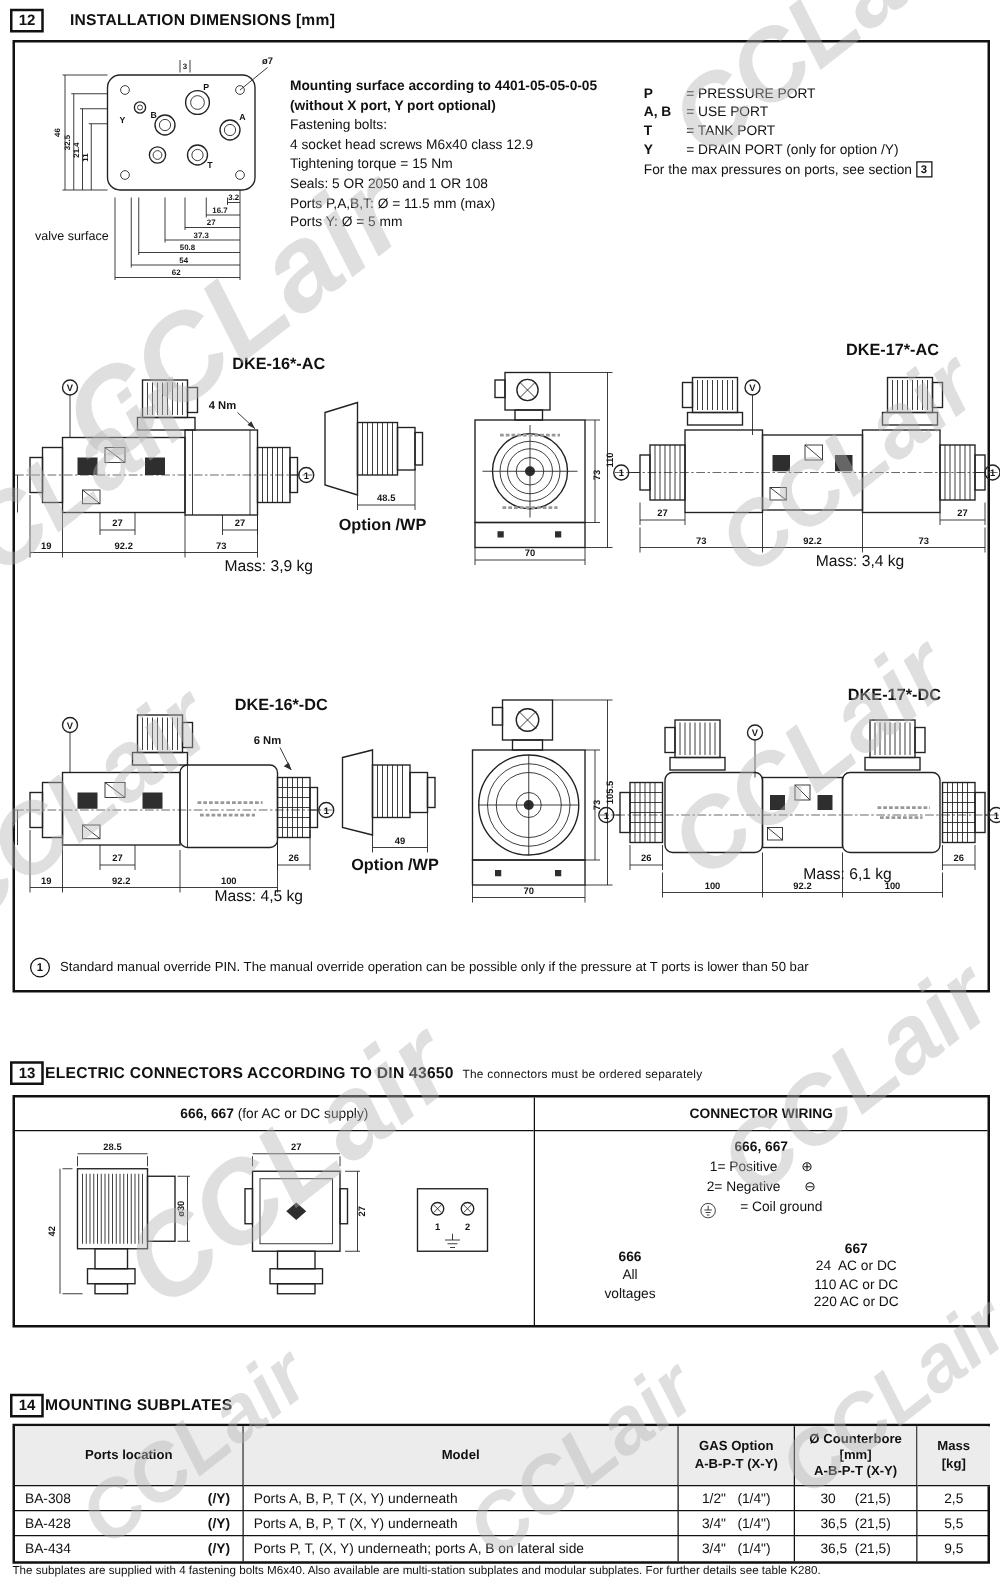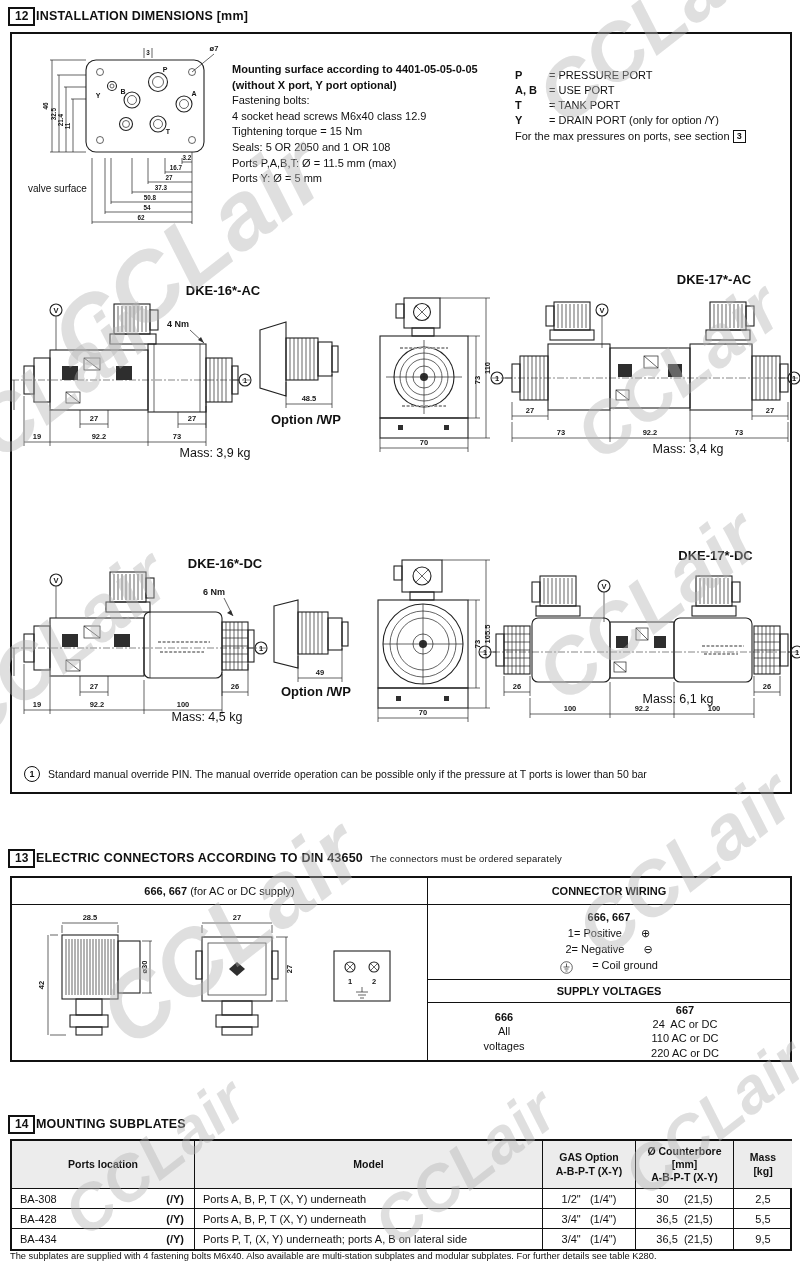--- a/index.html
+++ b/index.html
@@ -83,21 +83,21 @@
   <div class="wm" style="left:-90px;top:350px;font-size:80px;">CCLair</div>
   <div class="wm" style="left:520px;top:560px;font-size:78px;">CCLair</div>
   <div class="wm" style="left:-70px;top:600px;font-size:78px;">CCLair</div>
   <div class="wm" style="left:80px;top:880px;font-size:92px;">CCLair</div>
   <div class="wm" style="left:560px;top:820px;font-size:76px;">CCLair</div>
   <div class="wm" style="left:50px;top:1120px;font-size:64px;">CCLair</div>
   <div class="wm" style="left:360px;top:1130px;font-size:64px;">CCLair</div>
   <div class="wm" style="left:610px;top:1080px;font-size:64px;">CCLair</div>
 
   <div class="secnum" style="left:8px;top:7px;">12</div>
-  <div class="sectitle" style="left:36px;top:9px;">INSTALLATION DIMENSIONS [mm]</div>
+  <div class="sectitle" style="left:36px;top:9px;padding-left:20px;">INSTALLATION DIMENSIONS [mm]</div>
   <div class="bigbox" style="left:10px;top:32px;width:778px;height:758px;"></div>
 
   <svg class="abs" style="left:24px;top:42px;" width="212" height="202" viewBox="0 0 212 202">
     <rect class="ln" x="62" y="18" width="118" height="92" rx="10"></rect>
     <circle class="lt" cx="76" cy="30" r="3.5"></circle>
       <circle class="lt" cx="168" cy="30" r="3.5"></circle>
     <circle class="lt" cx="76" cy="98" r="3.5"></circle>
       <circle class="lt" cx="168" cy="98" r="3.5"></circle>
     <circle class="ln" cx="88" cy="44" r="4.5"></circle>
       <circle class="lt" cx="88" cy="44" r="2"></circle>
@@ -517,21 +517,20 @@
           <span>⊖</span>
           </div>
         <div class="wline">
           <svg width="13" height="13" viewBox="0 0 13 13">
             <circle class="lt" cx="6.5" cy="6.5" r="5.8"></circle>
             <path class="lt" d="M6.5 2.5 V6 M3.5 6 H9.5 M4.5 8 H8.5 M5.5 10 H7.5"></path>
           </svg>
           <span>= Coil ground</span>
           </div>
       </div>
-      <div class="supplyhd">SUPPLY VOLTAGES</div>
       <div class="volts">
         <div class="c c1">
           <span class="b">666</span>
           <span>All</span>
           <span>voltages</span>
         </div>
         <div class="c c2" style="white-space:pre;">
           <span class="b">667</span>
           <span>24  AC or DC</span>
           <span>110 AC or DC</span>

